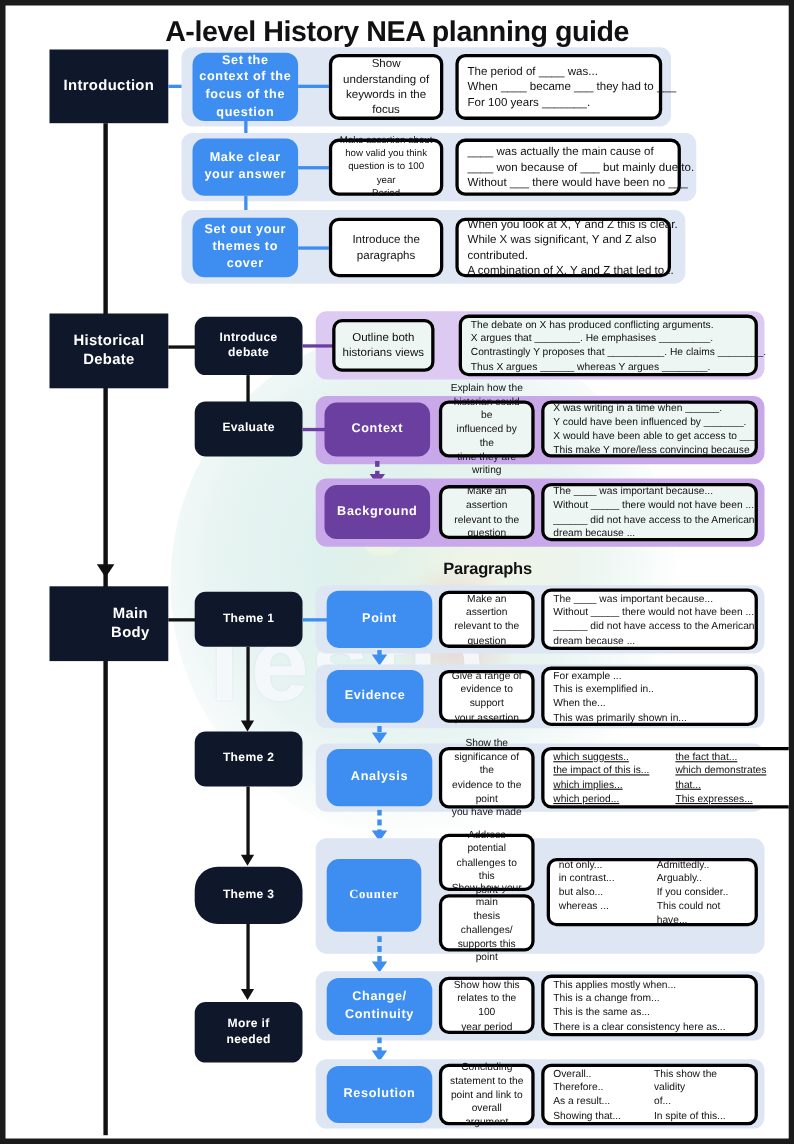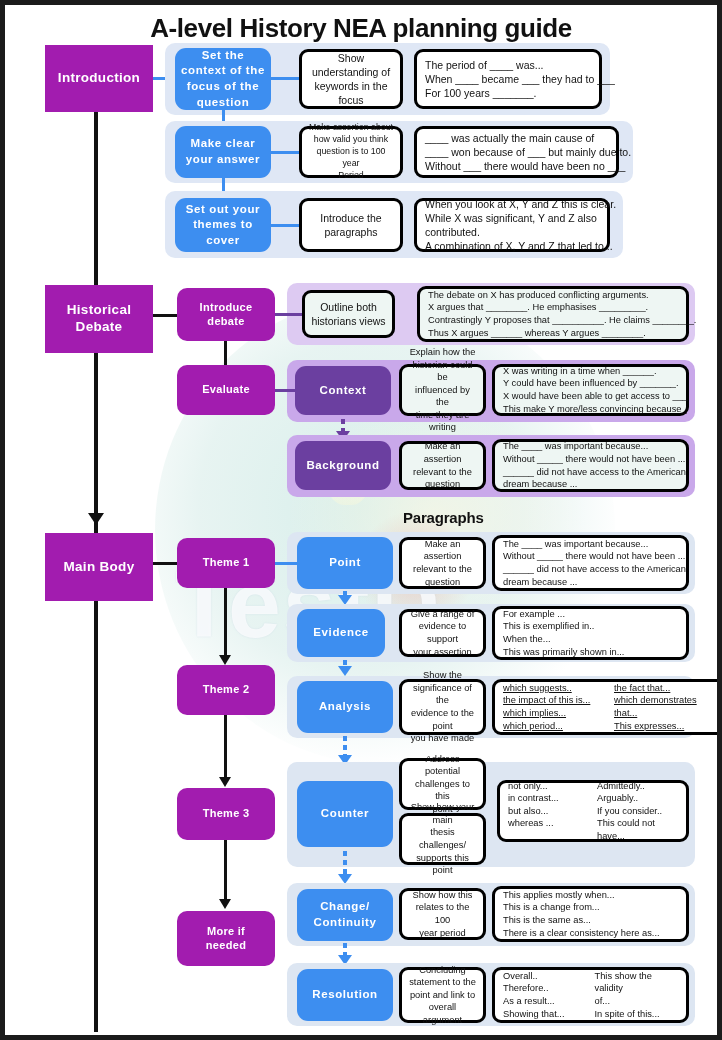--- a/index.html
+++ b/index.html
@@ -70,21 +70,21 @@
     position: absolute; left: 83px; top: 508px;
     width: 0; height: 0;
     border-left: 8px solid transparent;
     border-right: 8px solid transparent;
     border-top: 12px solid #111;
   }
 
   
   .kbox {
     position: absolute;
-    background: #a21caf;
+    background: #0f172a;
     color: #fff;
     font-weight: bold;
     font-size: 13.5px;
     letter-spacing: .3px;
     display: flex; align-items: center; justify-content: center;
     text-align: center;
     line-height: 1.25;
   }
   .kbox.stage { width: 108px; }
   .kbox.theme { width: 98px; border-radius: 10px; font-size: 11px; }
@@ -316,38 +316,38 @@
     <div class="lines">
       <div>The ____ was important because...</div>
       <div>Without _____ there would not have been ...</div>
       <div>______ did not have access to the American</div>
       <div>dream because ...</div>
     </div>
   </div>
 
   <div class="section-label" style="left:398px; top:504px;">Paragraphs</div>
 
-  <div class="kbox stage" style="left:40px; top:528px; height:68px;">
+  <div class="kbox stage" style="left:40px; top:528px; height:68px;padding-left:39px;">
     <span>Main Body</span>
   </div>
   <div class="hline black" style="left:148px; top:557px; width:25px;"></div>
 
   <div class="kbox theme" style="left:172px; top:533px; height:50px;">
     <span>Theme 1</span>
   </div>
   <div class="vline black" style="left:219px; top:583px; height:70px;"></div>
   <div class="arrow-dn black" style="left:214px; top:650px;"></div>
 
   <div class="kbox theme" style="left:172px; top:660px; height:50px;">
     <span>Theme 2</span>
   </div>
   <div class="vline black" style="left:219px; top:710px; height:65px;"></div>
   <div class="arrow-dn black" style="left:214px; top:772px;"></div>
 
-  <div class="kbox theme" style="left:172px; top:783px; height:52px;">
+  <div class="kbox theme" style="left:172px; top:783px; height:52px;border-radius:21px;">
     <span>Theme 3</span>
   </div>
   <div class="vline black" style="left:219px; top:835px; height:62px;"></div>
   <div class="arrow-dn black" style="left:214px; top:894px;"></div>
 
   <div class="kbox theme" style="left:172px; top:906px; height:55px;">
     <span style="white-space:pre-line">More if
 needed</span>
   </div>
 
@@ -415,21 +415,21 @@
         <div>which demonstrates</div>
         <div>that...</div>
         <div>This expresses...</div>
       </div>
     </div>
   </div>
   <div class="dotline" style="left:338px; top:731px; height:22px;"></div>
   <div class="arrow-dn blue" style="left:333px; top:750px;"></div>
 
   <div class="panel ice" style="left:282px; top:757px; width:408px; height:105px;"></div>
-  <div class="pill blue" style="left:292px; top:776px; width:96px; height:66px;">
+  <div class="pill blue" style="left:292px; top:776px; width:86px; height:66px;font-family:Liberation Serif, serif;">
     <span>Counter</span>
   </div>
   <div class="wbox" style="left:394px; top:753px; width:87px; height:52px; font-size:9.3px;">
     <span style="white-space:pre-line">Address potential
 challenges to this
 point</span>
   </div>
   <div class="wbox" style="left:394px; top:808px; width:87px; height:52px; font-size:9.3px;">
     <span style="white-space:pre-line">Show how your main
 thesis challenges/

